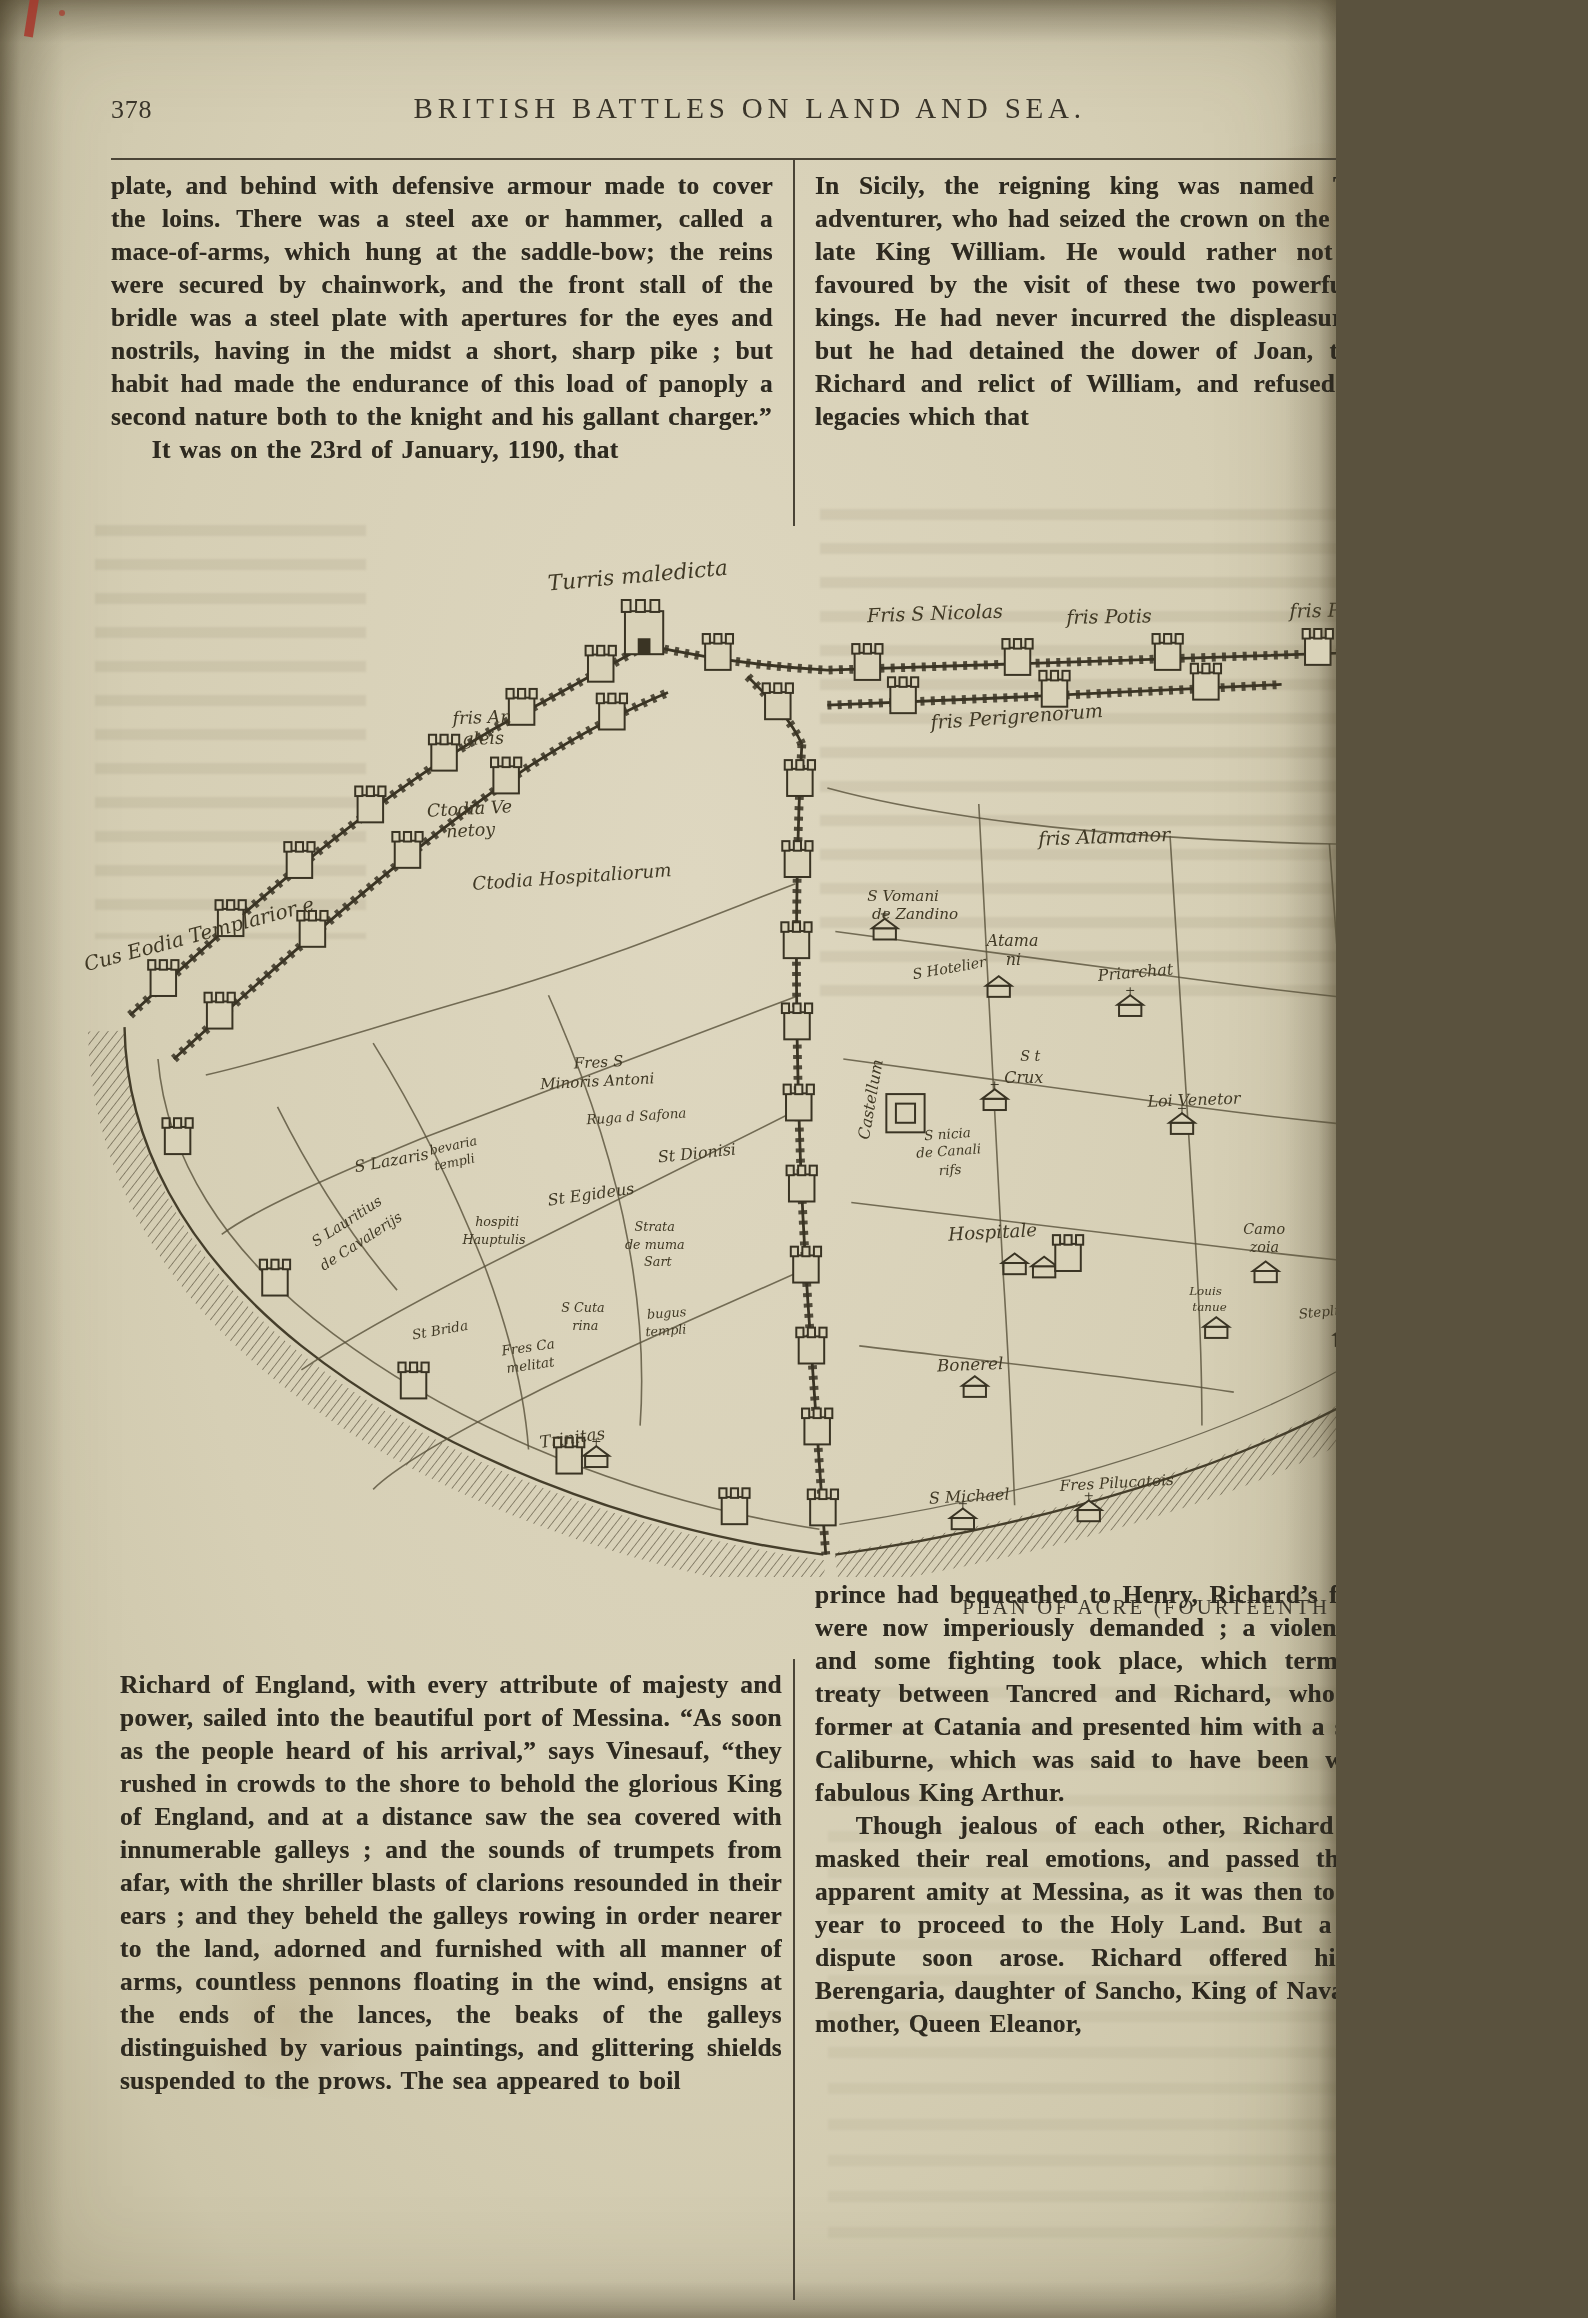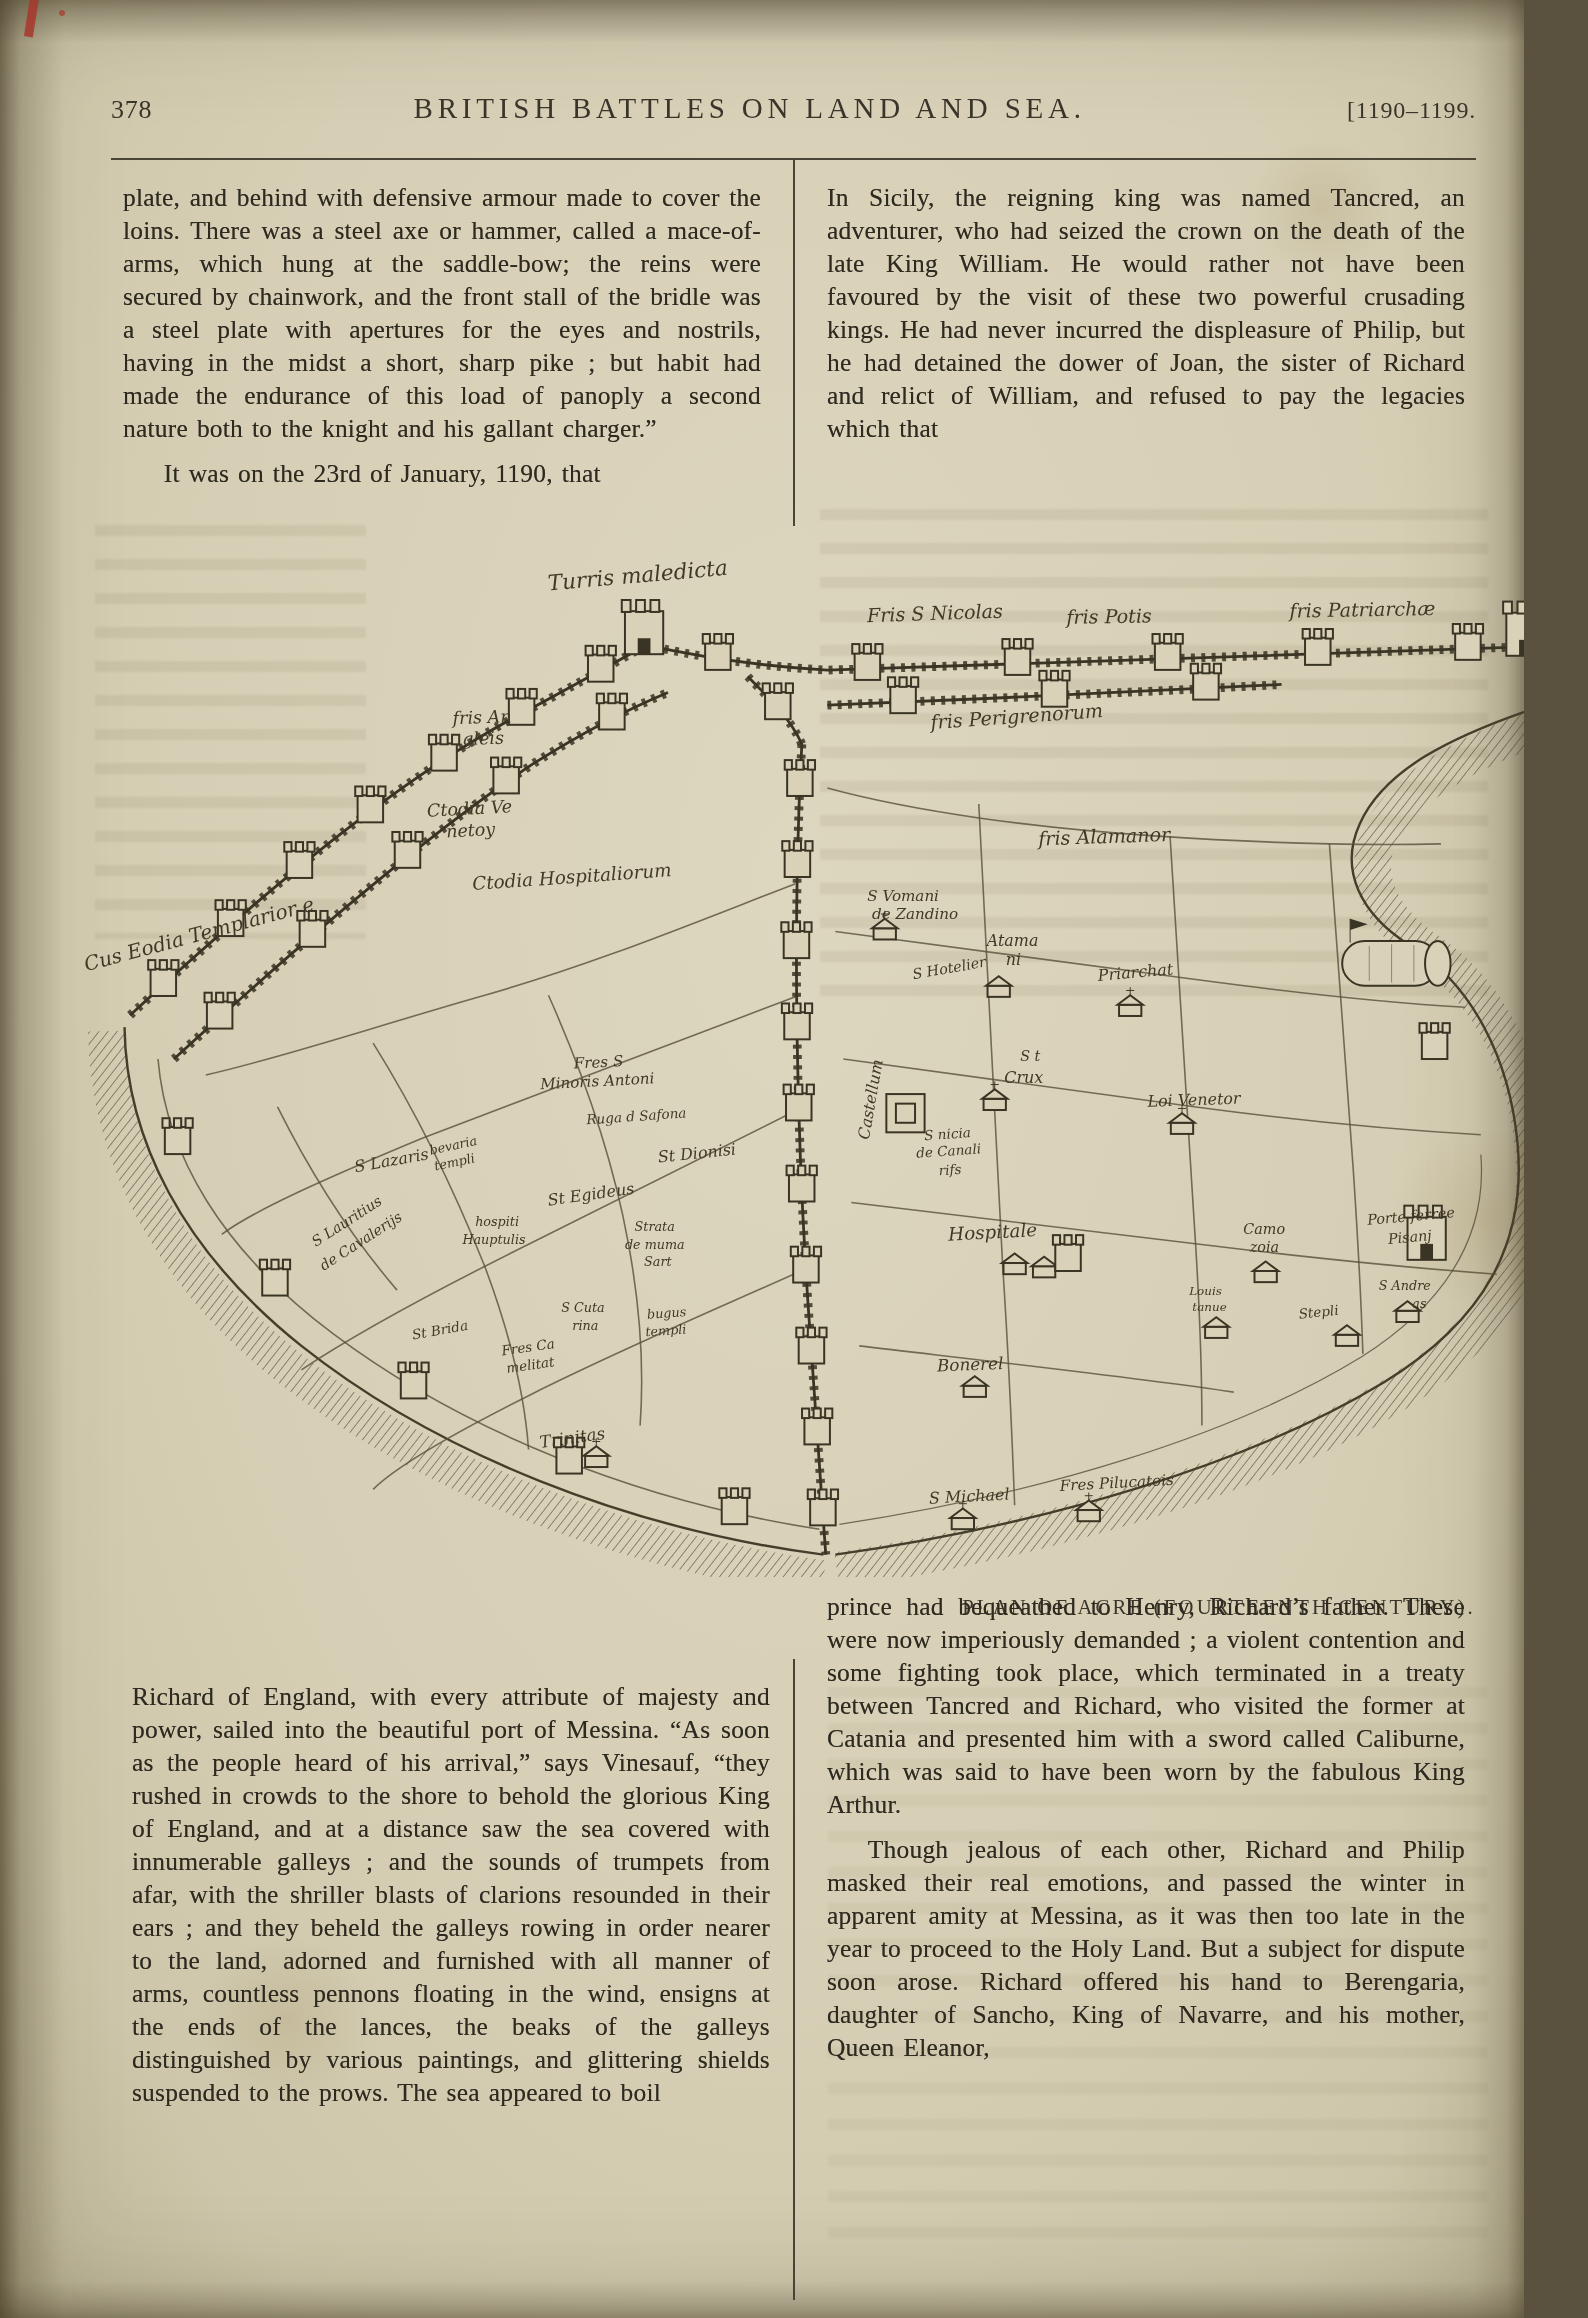--- a/index.html
+++ b/index.html
@@ -1,18 +1,18 @@
 <!DOCTYPE html>
 <html lang="en" style="font-size:12.7px"><head>
 <meta charset="utf-8">
 <style>
   html,body{margin:0;padding:0;background:#5a523e;}
   .page{
     position:relative;
-    width:1524px;height:2319px;
+    width:1336px;height:2319px;
     overflow:hidden;
     font-family:"Liberation Serif", serif;
     color:#2e2a20;
     background:
       linear-gradient(90deg, rgba(55,45,25,.50) 0, rgba(55,45,25,.18) 20.7px, rgba(55,45,25,0) 64px),
       linear-gradient(270deg, rgba(55,45,25,.32) 0, rgba(55,45,25,.10) 17.5px, rgba(55,45,25,0) 51px),
       linear-gradient(180deg, rgba(55,45,25,.38) 0, rgba(55,45,25,0) 43px),
       linear-gradient(0deg, rgba(55,45,25,.28) 0, rgba(55,45,25,0) 38px),
       radial-gradient(ellipse at 52% 38%, #ded7c0 0%, #d6cfb5 55%, #cdc6aa 82%, #b9b193 100%);
     box-shadow: inset 0 0 111px rgba(70,60,35,.35), inset 0 0 16px rgba(70,60,35,.25);
@@ -42,21 +42,21 @@
   .vdiv.top{top:158px;height:368px;}
   .vdiv.bot{top:1659px;height:641px;}
 
   .col{
     position:absolute;width:662px;
     font-size:25.5px;line-height:33px;
     text-align:justify;word-spacing:2.4px;letter-spacing:0.2px;
     color:#2e2a20;
     text-shadow:0 0 0.3px rgba(46,42,32,.55);
   }
-  .col p{margin:12px;}
+  .col p{margin:0;font-weight:bold;}
   .col p:not(:first-child){text-indent:1.6em;}
   .tl{left:111px;top:169px;}
   .tr{left:815px;top:169px;}
   .bl{left:120px;top:1668px;}
   .br{left:815px;top:1578px;}
 
   .mapwrap{position:absolute;left:38px;top:549px;width:1515px;height:1028px;}
   .mapwrap svg{width:100%;height:100%;display:block;}
   .caption{
     position:absolute;left:111px;top:1596px;width:1365px;

